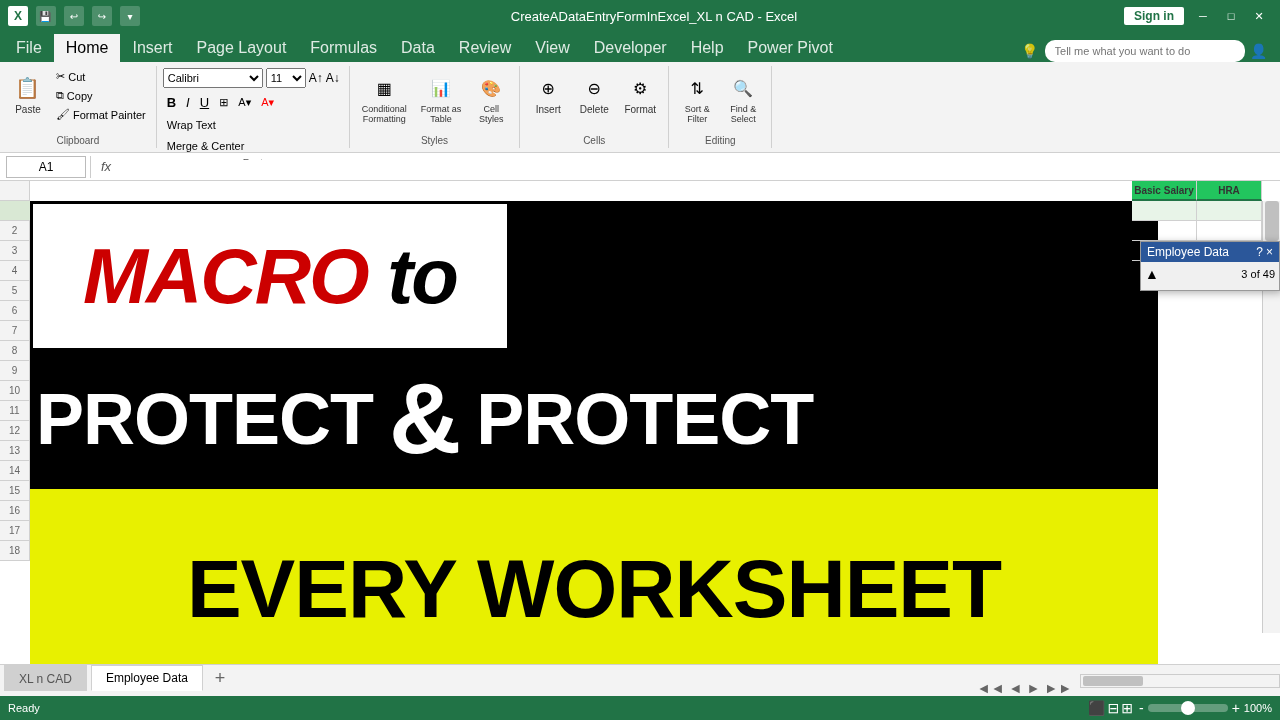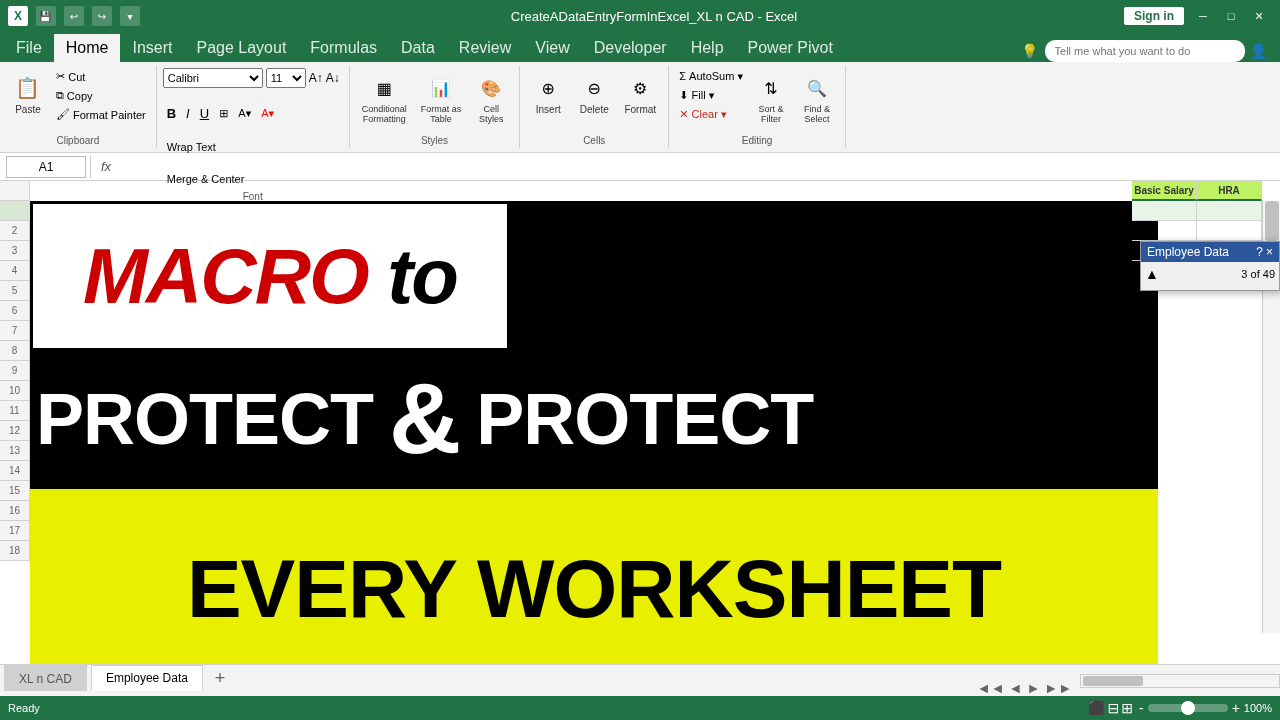--- a/index.html
+++ b/index.html
@@ -139,21 +139,21 @@
       height: calc(720px - 32px - 30px - 90px - 28px - 32px);
       position: relative;
     }
     .excel-col-header-row {
       display: flex;
       height: 20px;
     }
     .excel-col-h {
       border-right: 1px solid #d0d0d0;
       border-bottom: 2px solid #217346;
-      background: #bef264;
+      background: #22c55e;
       font-size: 11px;
       display: flex;
       align-items: center;
       justify-content: center;
       color: #333;
       font-weight: bold;
     }
 
     
     .form-dialog {
@@ -437,21 +437,21 @@
               <span>🖌</span>
               <span>Format Painter</span>
             </div>
         </div>
       </div>
       <div class="ribbon-group-label">Clipboard</div>
     </div>
 
     <div class="ribbon-group">
       <div class="ribbon-group-items">
-        <div style="display:flex;flex-direction:column;gap:16px;min-width:180px;">
+        <div style="display:flex;flex-direction:column;gap:5px;min-width:180px;">
           <div style="display:flex;gap:3px;align-items:center;">
             <select style="width:100px;font-size:11px;height:20px;"><option>Calibri</option></select>
             <select style="width:40px;font-size:11px;height:20px;"><option>11</option></select>
             <div style="font-size:12px;cursor:pointer;">A↑</div>
             <div style="font-size:12px;cursor:pointer;">A↓</div>
           </div>
           <div style="display:flex;gap:2px;align-items:center;">
             <div class="ribbon-small-btn" style="font-weight:bold;font-size:13px;">B</div>
             <div class="ribbon-small-btn" style="font-style:italic;font-size:13px;">I</div>
             <div class="ribbon-small-btn" style="text-decoration:underline;font-size:13px;">U</div>
@@ -514,25 +514,20 @@
             <div class="ribbon-btn-icon" style="font-size:16px;">⚙</div>
             <div class="ribbon-btn-label">Format</div>
           </div>
         </div>
       </div>
       <div class="ribbon-group-label">Cells</div>
     </div>
 
     <div class="ribbon-group">
       <div class="ribbon-group-items">
-        <div style="display:flex;flex-direction:column;gap:2px;">
-          <div class="ribbon-small-btn">Σ AutoSum ▾</div>
-          <div class="ribbon-small-btn">⬇ Fill ▾</div>
-          <div class="ribbon-small-btn" style="color:#c42b1c;">✕ Clear ▾</div>
-        </div>
         <div style="display:flex;flex-direction:column;gap:2px;">
           <div class="ribbon-btn">
             <div class="ribbon-btn-icon" style="font-size:16px;">⇅</div>
             <div class="ribbon-btn-label" style="font-size:9px;">Sort &amp;<br>Filter</div>
           </div>
         </div>
         <div style="display:flex;flex-direction:column;gap:2px;">
           <div class="ribbon-btn">
             <div class="ribbon-btn-icon" style="font-size:16px;">🔍</div>
             <div class="ribbon-btn-label" style="font-size:9px;">Find &amp;<br>Select</div>

